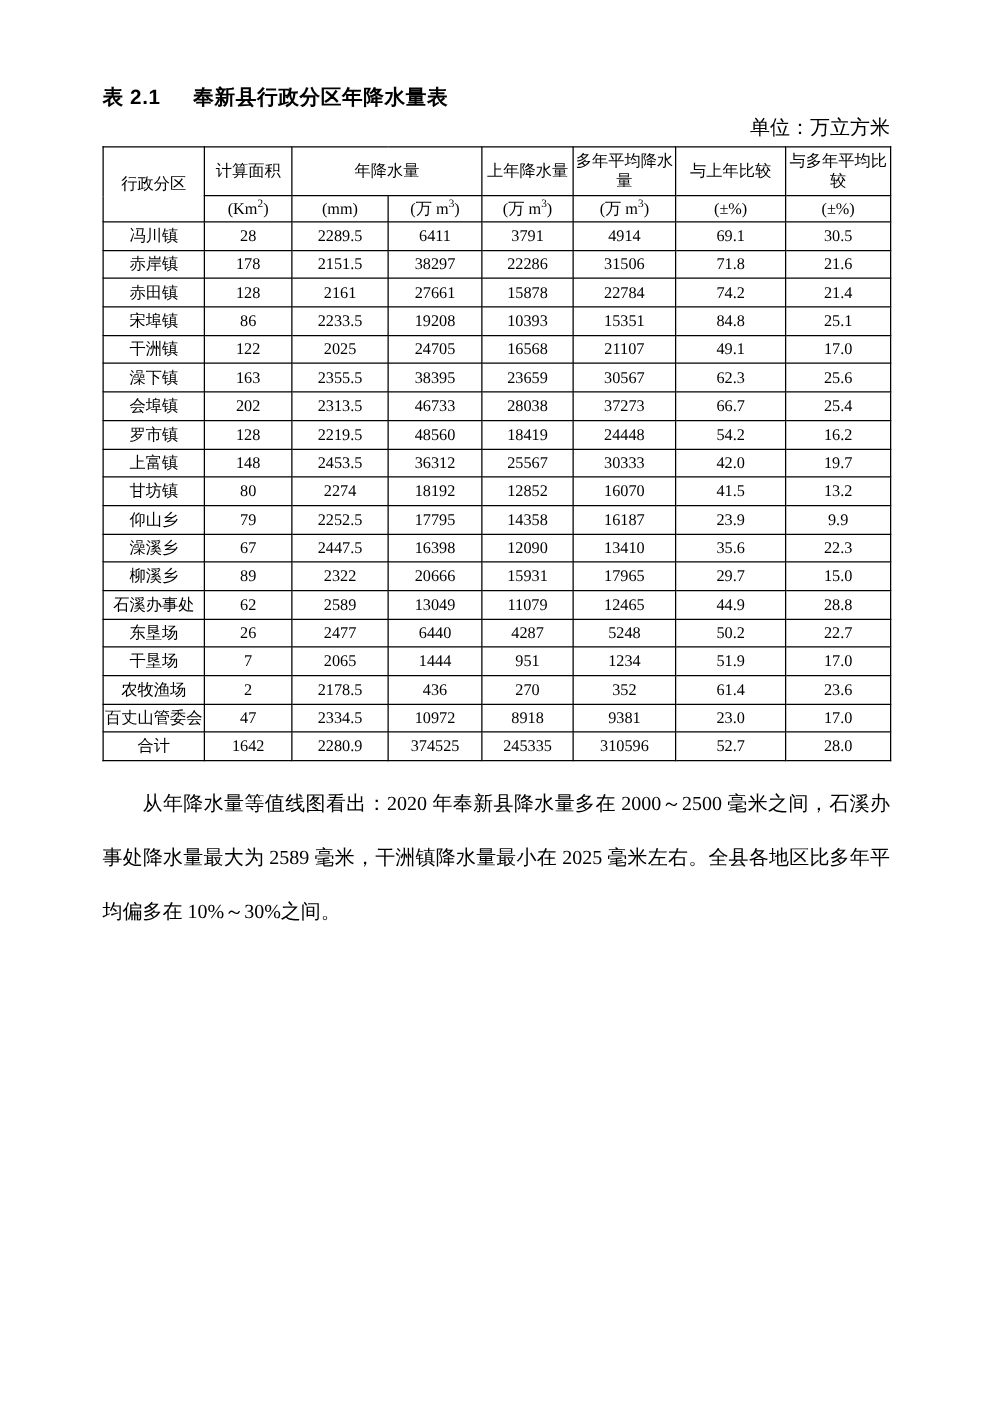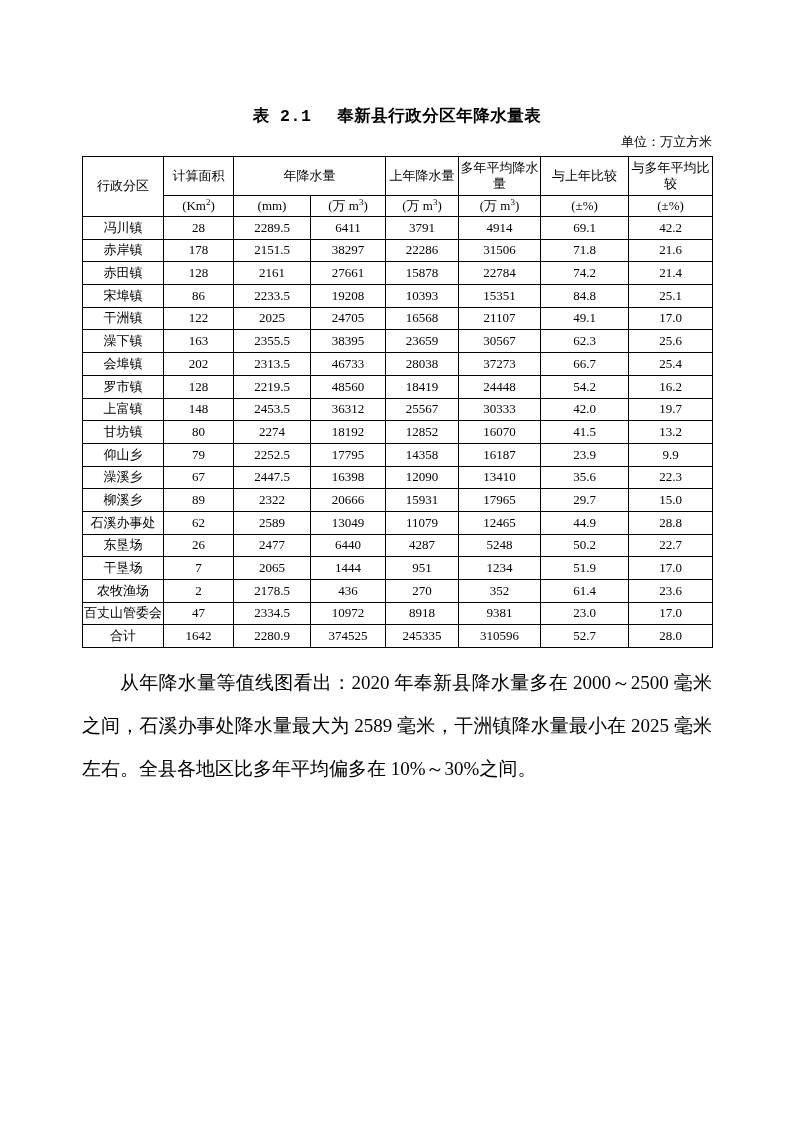--- a/index.html
+++ b/index.html
@@ -7,34 +7,33 @@
   body {
     width: 793px; height: 1122px;
     overflow: hidden;
     font-family: "Liberation Serif", "DejaVu Serif", serif;
     color: #000000;
   }
   .page { width: 793px; height: 1122px; position: relative; }
   .content { width: 630px; margin-left: 82px; }
 
   .doc-title {
-    margin-top: 106px;
-    text-align: center;
-    font-family: Liberation Mono, monospace;
+    margin-top: 67px;
+    font-family: Liberation Sans, sans-serif;
     font-weight: bold;
     font-size: 16.5px;
     line-height: 22px;
     letter-spacing: 0.5px;
   }
   .doc-title .title-prefix { margin-right: 26px; }
 
   .unit-note {
     margin-top: 6px;
     text-align: right;
-    font-size: 13px;
+    font-size: 16px;
     line-height: 16px;
   }
 
   table.rain-table {
     margin-top: 6px;
     border-collapse: collapse;
     table-layout: fixed;
     width: 630px;
     font-size: 13px;
   }
@@ -48,21 +47,21 @@
     line-height: 1.25;
   }
   tr.hdr-main td { height: 38px; }
   tr.hdr-units td { height: 20px; }
   tr.data-row td, tbody td { height: 21.7px; }
   sup { font-size: 9px; line-height: 0; }
 
   .footer-para {
     margin-top: 13px;
     width: 630px;
-    font-size: 19px;
+    font-size: 16px;
     line-height: 43px;
     text-align: justify;
     text-indent: 2em;
   }
 </style>
 </head>
 <body>
 
 <div class="page">
   <div class="content">
@@ -106,21 +105,21 @@
       </thead>
       <tbody>
           <tr class="data-row">
             <td>冯川镇</td>
             <td>28</td>
             <td>2289.5</td>
             <td>6411</td>
             <td>3791</td>
             <td>4914</td>
             <td>69.1</td>
-            <td>42.2</td>
+            <td>30.5</td>
           </tr>
           <tr class="data-row">
             <td>赤岸镇</td>
             <td>178</td>
             <td>2151.5</td>
             <td>38297</td>
             <td>22286</td>
             <td>31506</td>
             <td>71.8</td>
             <td>21.6</td>

